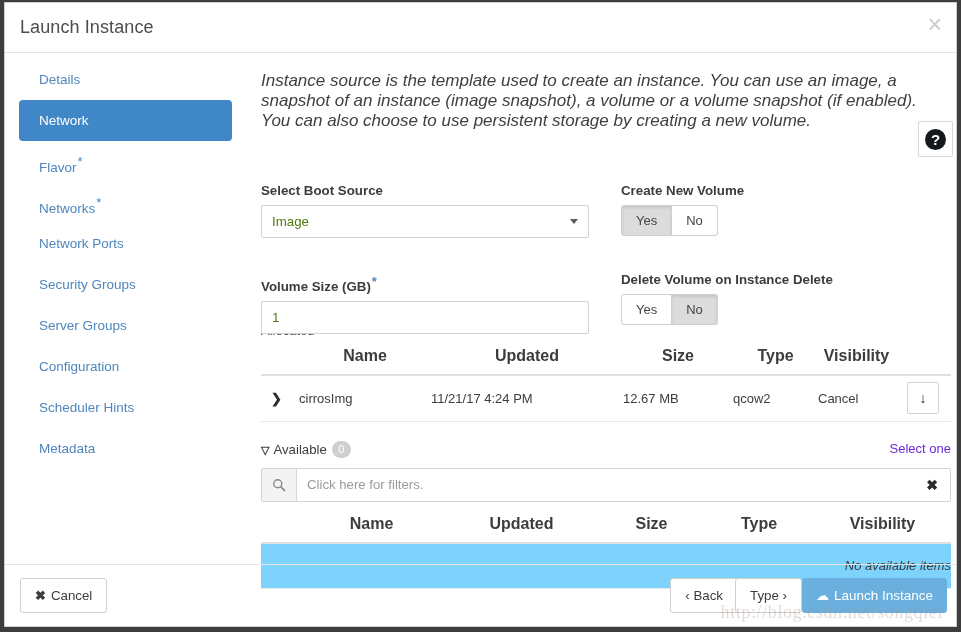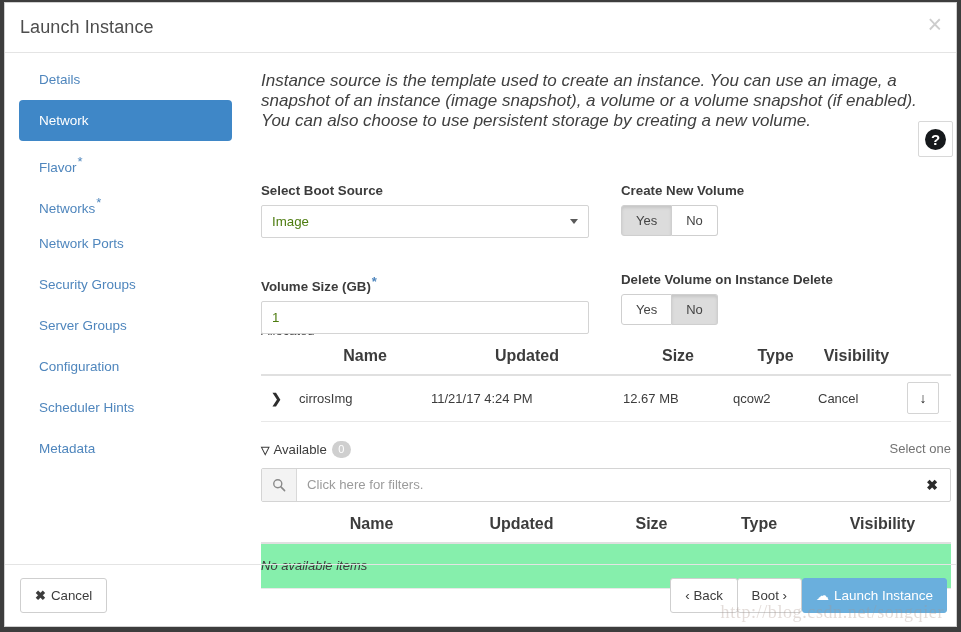--- a/index.html
+++ b/index.html
@@ -237,21 +237,21 @@
     color: #ffffff;
     font-size: 11px;
     text-align: center;
     margin-left: 5px;
     vertical-align: 1px;
   }
   .select-one {
     position: absolute;
     right: 0; top: 1px;
     font-size: 13px;
-    color: #737373;
+    color: #6d28d9;
     cursor: pointer;
   }
   
   .filter-bar {
     margin-top: 6px;
     width: 690px;
     height: 34px;
     border: 1px solid #d4d4d4;
     border-radius: 2px;
     display: flex;
@@ -282,22 +282,22 @@
   .filter-input::placeholder { color: #9b9b9b; }
   .clear-x {
     margin-right: 12px;
     font-size: 14px;
     color: #2b2b2b;
     font-weight: bold;
     cursor: pointer;
   }
   .avail-table { margin-top: 8px; }
   .empty-row td {
-    background: #86efac;
-    text-align: left;
+    background: #7dd3fc;
+    text-align: right;
     font-style: italic;
     color: #6f6f6f;
     height: 42px;
     border-bottom: 1px solid #e8e8e8;
   }
   
   .modal-footer {
     flex: 0 0 62px;
     border-top: 1px solid #e4e4e4;
     position: relative;
@@ -480,21 +480,21 @@
 
     </div>
   </div>
 
   <div class="modal-footer">
     <button class="btn btn-cancel">
       <span class="xmark">✖</span>
       <span>Cancel</span>
     </button>
     <button class="btn btn-back">‹ Back</button>
-    <button class="btn btn-next">Boot ›</button>
+    <button class="btn btn-next">Type ›</button>
     <button class="btn btn-launch">
       <span class="cloud-icon">☁</span>
       <span>Launch Instance</span>
     </button>
     <div class="watermark">http://blog.csdn.net/songqier</div>
   </div>
 
 </div>
 
 </body></html>

